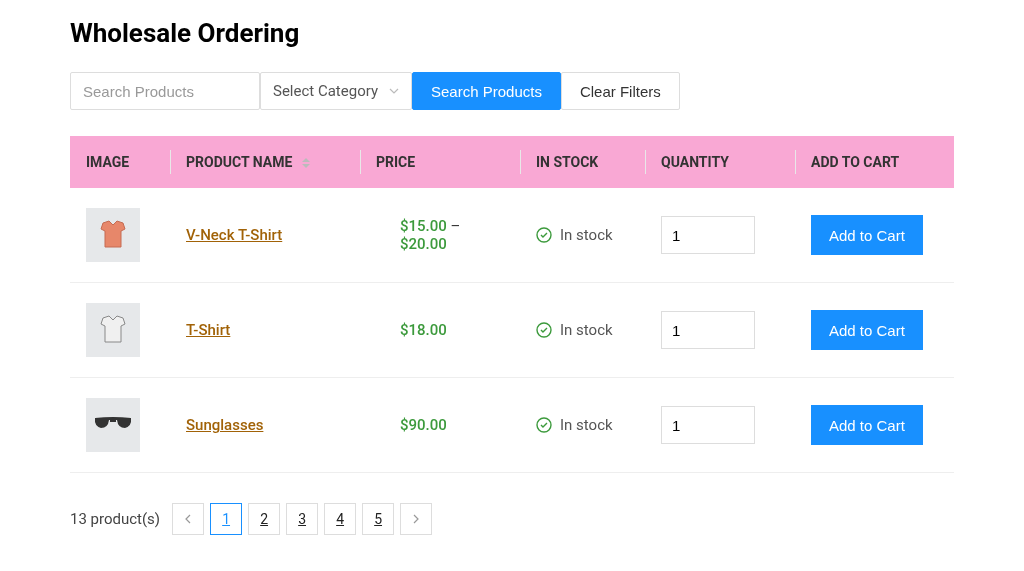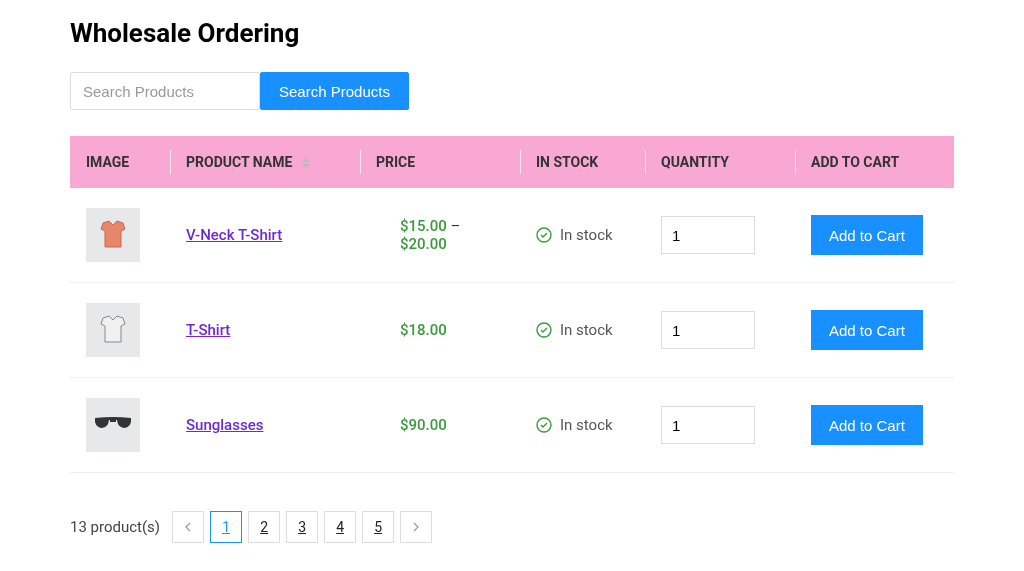--- a/index.html
+++ b/index.html
@@ -19,45 +19,54 @@
     .table thead tr { background: #f9a8d4; }
     .table th { text-align: left; padding: 18px 16px; font-size: 14px; font-weight: 700; color: #333; position: relative; }
     .table th.sep::before { content: ""; position: absolute; left: 0; top: 50%; transform: translateY(-50%); width: 1px; height: 24px; background: #e8e8e8; }
     .sort-icon { display: inline-flex; flex-direction: column; margin-left: 6px; vertical-align: middle; }
     .sort-icon span { width: 0; height: 0; border-left: 4px solid transparent; border-right: 4px solid transparent; }
     .sort-up { border-bottom: 4px solid #bbb; margin-bottom: 2px; }
     .sort-down { border-top: 4px solid #bbb; }
     .table tbody tr { border-bottom: 1px solid #eee; }
     .table td { padding: 20px 16px; vertical-align: middle; font-size: 15px; }
     .thumb { width: 54px; height: 54px; background: #e6e8ea; display: flex; align-items: center; justify-content: center; }
-    .product-name { text-decoration: underline; color: #6d28d9; font-weight: 500; }
+    .product-name { text-decoration: underline; color: #a16207; font-weight: 500; }
     .price { color: #3c9a3c; font-weight: 500; margin-left: 24px; }
     .stock { display: flex; align-items: center; gap: 8px; color: #555; }
     .stock-icon { color: #3c9a3c; display: inline-flex; }
     .qty-input { width: 94px; height: 38px; border: 1px solid #ddd; padding: 0 10px; font-size: 15px; }
     .add-btn { background: #1890ff; color: #fff; border: none; height: 40px; padding: 0 18px; font-size: 15px; cursor: pointer; }
-    .footer { display: flex; align-items: center; gap: 6px; margin-top: 38px; }
+    .footer { display: flex; align-items: center; gap: 6px; margin-top: 30px; }
     .count { margin-right: 6px; font-size: 15px; color: #444; }
     .page { width: 32px; height: 32px; border: 1px solid #ddd; display: flex; align-items: center; justify-content: center; cursor: pointer; font-size: 14px; color: #222; text-decoration: underline; }
     .page.arrow { color: #999; text-decoration: none; }
     .page.active { border-color: #1890ff; color: #1890ff; }
     .col-image { width: 100px; }
     .col-name { width: 190px; }
     .col-price { width: 160px; }
     .col-stock { width: 125px; }
     .col-qty { width: 150px; }
   </style>
 </head>
 <body>
 
 <h1>Wholesale Ordering</h1>
 
 <div class="toolbar">
   <input class="input search-input" placeholder="Search Products" style="">
+  <div class="input select">
+    <span class="select-text">Select Category</span>
+    <span class="chevron">
+      <svg width="10" height="10" viewBox="0 0 10 10">
+          <path d="M1 3 L5 7 L9 3" stroke="currentColor" stroke-width="1.2" fill="none"></path>
+        </svg>
+    </span>
+  </div>
   <button class="btn btn-primary">Search Products</button>
+  <button class="btn btn-outline">Clear Filters</button>
 </div>
 
 <table class="table">
   <thead>
     <tr>
       <th class="col-image">IMAGE</th>
       <th class="col-name sep">
         <span>PRODUCT NAME</span>
         <span class="sort-icon">
             <span class="sort-up"></span>

